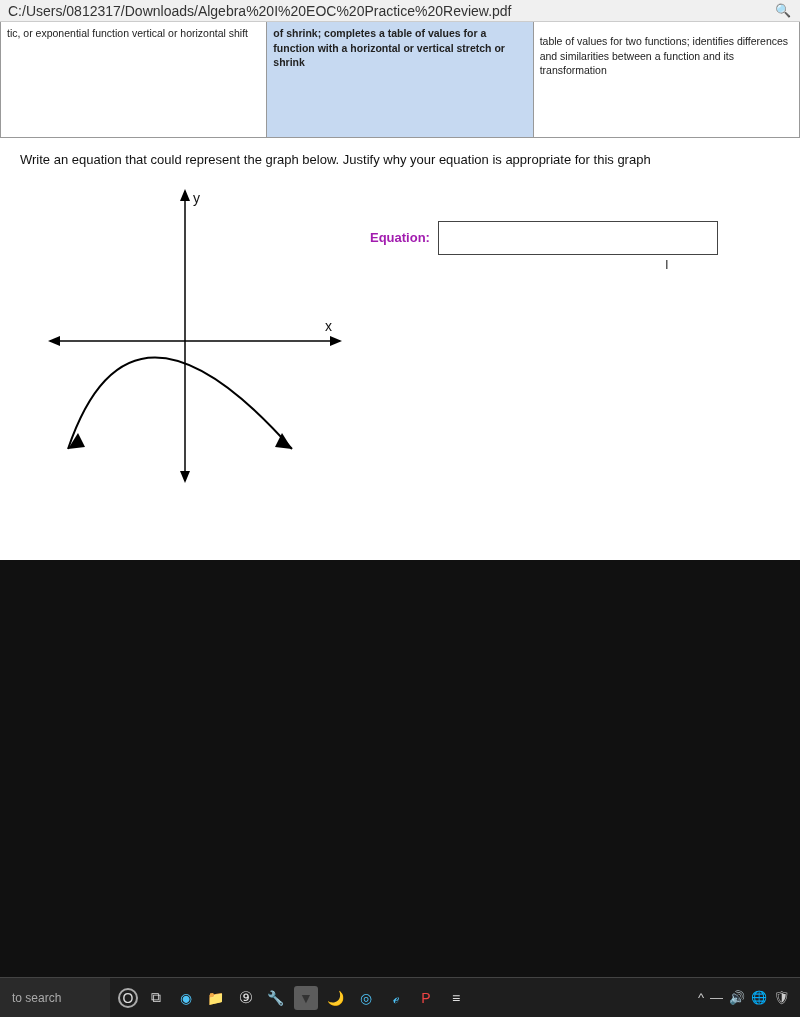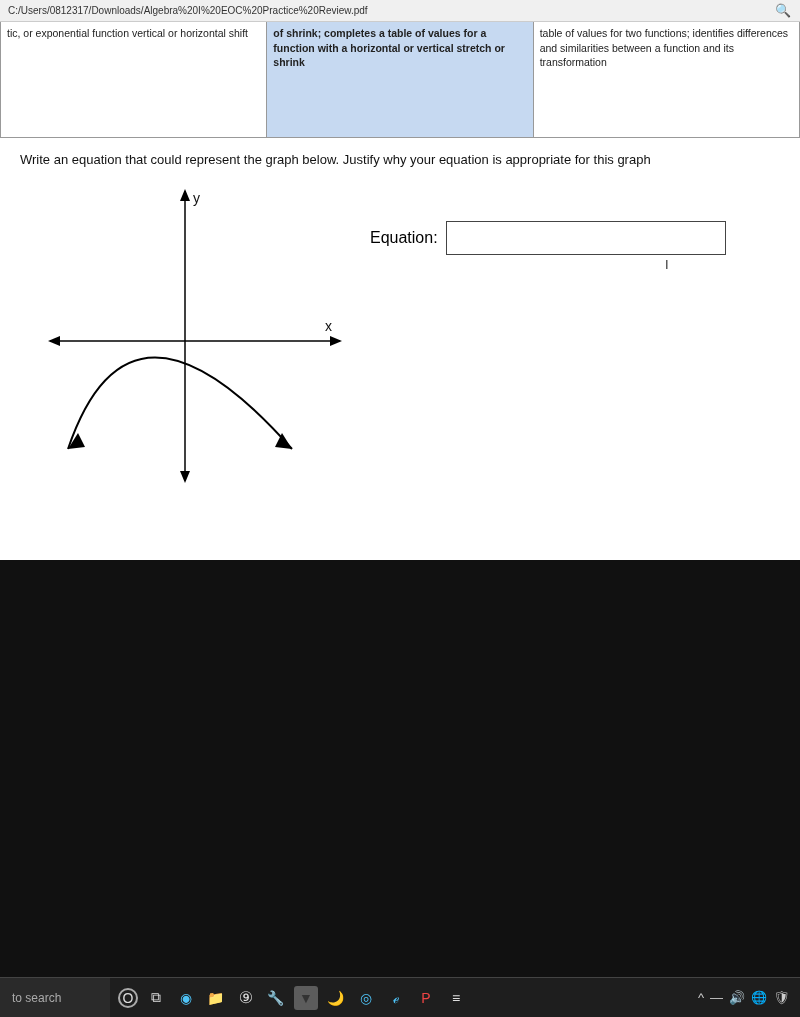--- a/index.html
+++ b/index.html
@@ -27,21 +27,21 @@
       border-bottom: 1px solid #ccc;
       display: flex;
       align-items: center;
       padding: 0 8px;
       font-size: 11px;
       color: #333;
       position: relative;
     }
 
     #title-bar .path {
-      font-size: 10px;
+      font-size: 14px;
       color: #333;
     }
 
     #search-icon-top {
       position: absolute;
       right: 8px;
       top: 3px;
       font-size: 13px;
       color: #555;
       cursor: pointer;
@@ -62,20 +62,21 @@
       flex: 1;
       border-right: 1px solid #999;
       padding: 4px 6px;
       line-height: 1.4;
       vertical-align: top;
       font-size: 10.5px;
     }
 
     .table-cell:last-child {
       border-right: none;
+      margin-top: 8px;
     }
 
     .table-cell.highlighted {
       background: #c6d9f1;
       font-weight: bold;
     }
 
     
     #main-content {
       padding: 12px 20px 0 20px;
@@ -116,23 +117,24 @@
       padding-top: 40px;
     }
 
     #equation-row {
       display: flex;
       align-items: center;
       gap: 8px;
     }
 
     #equation-label {
-      font-size: 16px;
-      color: #000000;
+      font-size: 13px;
+      color: #a21caf;
       white-space: nowrap;
+      font-weight: bold;
     }
 
     #equation-input {
       width: 280px;
       height: 34px;
       border: 1px solid #444;
       background: #fff;
       font-size: 13px;
       padding: 2px 4px;
       cursor: text;

